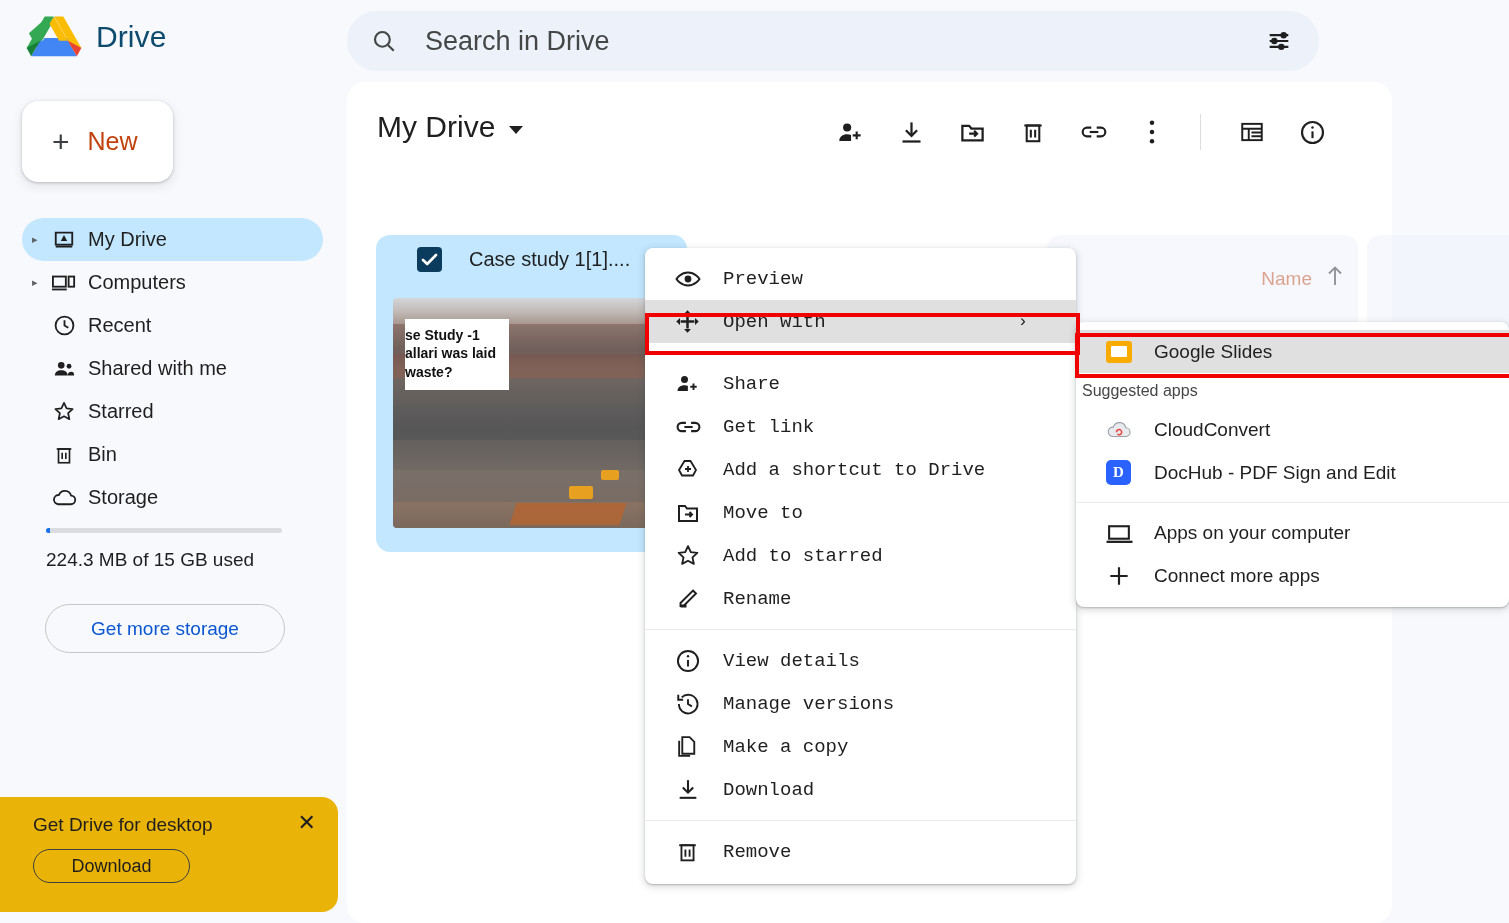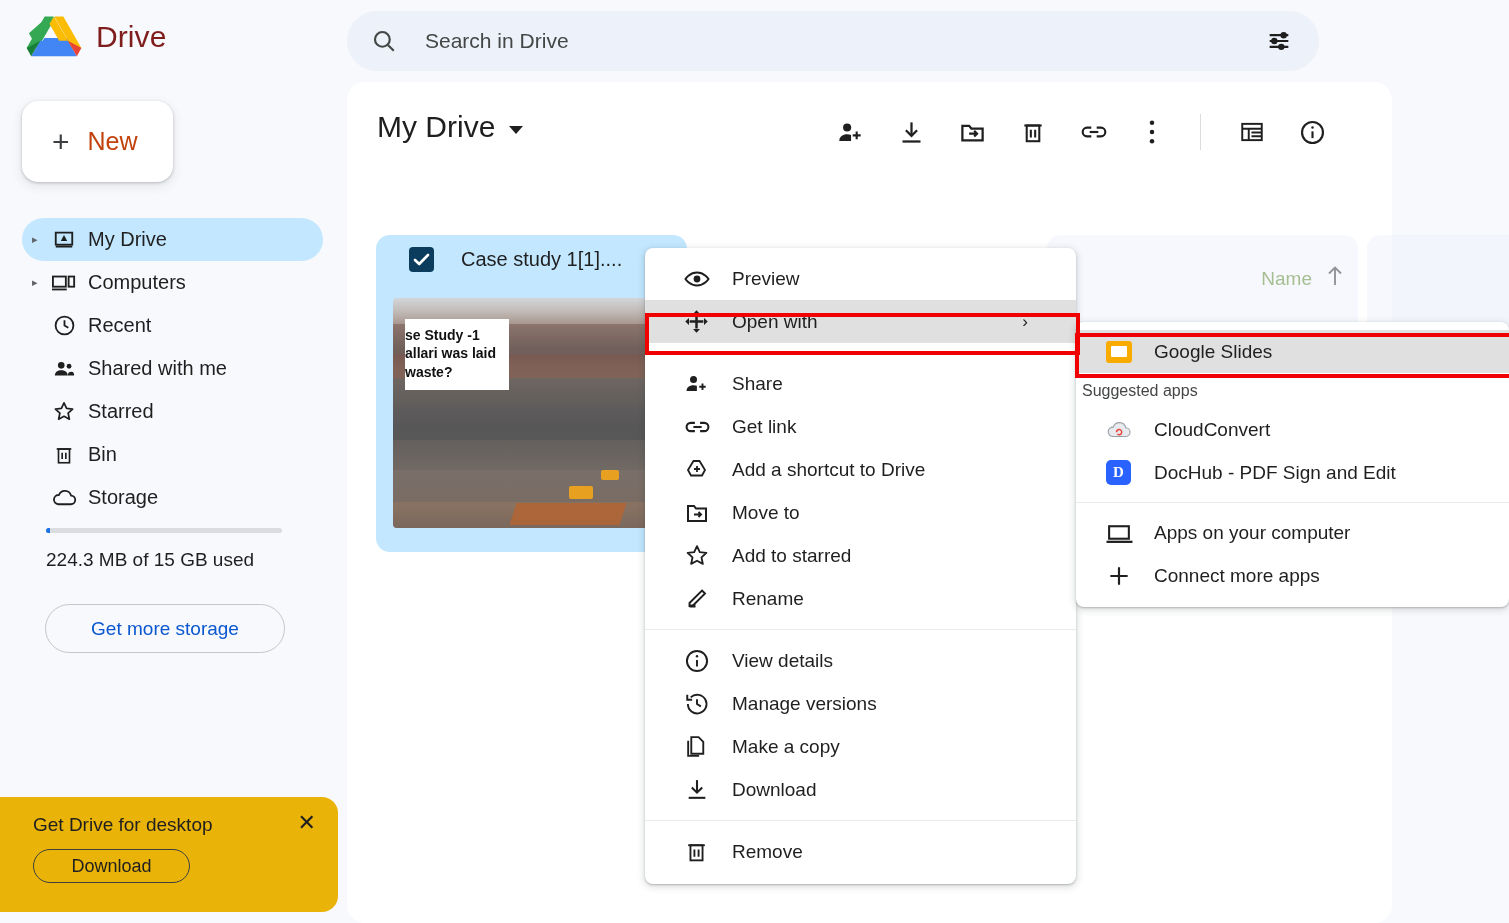--- a/index.html
+++ b/index.html
@@ -8,21 +8,21 @@
     font-family: "Liberation Sans", sans-serif;
     background: #ffffff;
     overflow: hidden;
   }
   #root { position: relative; width: 1509px; height: 923px; background: #f8f9fd; }
 
   
   .sidebar { position: absolute; left: 0; top: 0; width: 345px; height: 923px; background: #f8f9fd; }
   .brand { position: absolute; left: 26px; top: 12px; display: flex; align-items: center; gap: 14px; }
   .brand-logo { width: 56px; height: 50px; }
-  .brand-title { font-size: 30px; color: #7f1d1d; letter-spacing: .1px; }
+  .brand-title { font-size: 30px; color: #0c4a6e; letter-spacing: .1px; }
 
   .new-btn {
     position: absolute; left: 22px; top: 101px;
     width: 151px; height: 81px;
     background: #fff; border-radius: 16px;
     box-shadow: 0 1px 3px rgba(60,64,67,.3), 0 4px 8px 3px rgba(60,64,67,.07);
     display: flex; align-items: center; gap: 18px; padding-left: 30px;
     cursor: pointer;
   }
   .new-plus { font-size: 30px; font-weight: 300; color: #3c4043; line-height: 1; }
@@ -65,48 +65,48 @@
   .promo-close { position: absolute; right: 22px; top: 15px; font-size: 22px; color: #1f1f1f; cursor: pointer; line-height: 1; }
 
   
   .search {
     position: absolute; left: 347px; top: 11px; width: 972px; height: 60px;
     background: #edf1fa; border-radius: 30px; display: flex; align-items: center;
   }
   .search-icon { margin-left: 24px; color: #444746; display: flex; }
   .search-input {
     flex: 1; border: 0; outline: none; background: transparent;
-    font-family: inherit; font-size: 21px; color: #14532d; margin-left: 28px;
+    font-family: inherit; font-size: 27px; color: #14532d; margin-left: 28px;
   }
   .search-input::placeholder { color: #444746; }
   .search-tune { margin-right: 26px; color: #1f1f1f; display: flex; cursor: pointer; }
 
   
   .panel {
     position: absolute; left: 347px; top: 82px; width: 1045px; height: 841px;
     background: #ffffff; border-radius: 18px;
   }
   .panel-title { position: absolute; left: 30px; top: 28px; display: flex; align-items: center; gap: 14px; cursor: pointer; }
   .panel-title span { font-size: 30px; color: #1f1f1f; }
   .panel-caret { width: 0; height: 0; border-left: 7px solid transparent; border-right: 7px solid transparent; border-top: 8px solid #1f1f1f; margin-top: 6px; }
 
   .tools { position: absolute; left: 490px; top: 32px; display: flex; align-items: center; gap: 34px; }
   .tool { color: #1f1f1f; display: flex; align-items: center; justify-content: center; cursor: pointer; }
   .tool-sep { width: 1px; height: 36px; background: #dadce0; margin: 0 4px; }
 
   .files-label { position: absolute; left: 28px; top: 188px; font-size: 19px; color: #1f1f1f; }
   .sort { position: absolute; right: 46px; top: 182px; display: flex; align-items: center; gap: 12px; cursor: pointer; }
-  .sort span { font-size: 19px; color: #4d7c0f; }
+  .sort span { font-size: 19px; color: #c2410c; }
 
   
   .file-card {
     position: absolute; left: 29px; top: 153px; width: 311px; height: 317px;
     background: #c2e7ff; border-radius: 14px;
   }
-  .file-head { position: absolute; left: 4px; top: 0; width: 100%; height: 48px; display: flex; align-items: center; }
+  .file-head { position: absolute; left: 12px; top: 0; width: 100%; height: 48px; display: flex; align-items: center; }
   .checkbox {
     width: 25px; height: 25px; margin-left: 29px; background: #0b3c5d;
     border-radius: 4px; display: flex; align-items: center; justify-content: center; cursor: pointer;
   }
   .checkbox svg { display: block; }
   .file-name { margin-left: 27px; font-size: 20px; color: #1f1f1f; white-space: nowrap; }
   .thumb {
     position: absolute; left: 17px; top: 63px; width: 277px; height: 230px;
     border-radius: 4px; overflow: hidden;
     background:
@@ -124,21 +124,21 @@
   
   .ghost-card { position: absolute; border-radius: 14px; background: #eef3fb; opacity: .55; }
 
   
   .ctx {
     position: absolute; left: 645px; top: 248px; width: 431px;
     background: #fff; border-radius: 8px;
     box-shadow: 0 2px 6px 2px rgba(60,64,67,.15), 0 1px 2px rgba(60,64,67,.3);
     padding: 9px 0 11px 0;
   }
-  .ctx-item { height: 43px; display: flex; align-items: center; padding-left: 39px; cursor: pointer; position: relative; }
+  .ctx-item { height: 43px; display: flex; align-items: center; padding-left: 30px; cursor: pointer; position: relative; font-family: Liberation Mono, monospace; }
   .ctx-icon { width: 28px; display: flex; align-items: center; justify-content: flex-start; color: #1f1f1f; }
   .ctx-label { margin-left: 20px; font-size: 19px; color: #1f1f1f; white-space: nowrap; }
   .ctx-arrow { position: absolute; right: 48px; font-size: 17px; color: #1f1f1f; }
   .ctx-sep { height: 1px; background: #e8eaed; margin: 9px 0; }
   .ctx-item.highlight { background: #e0e0e0; }
 
   .red-box { position: absolute; border: 4px solid #f00000; pointer-events: none; }
 
   
   .submenu {

